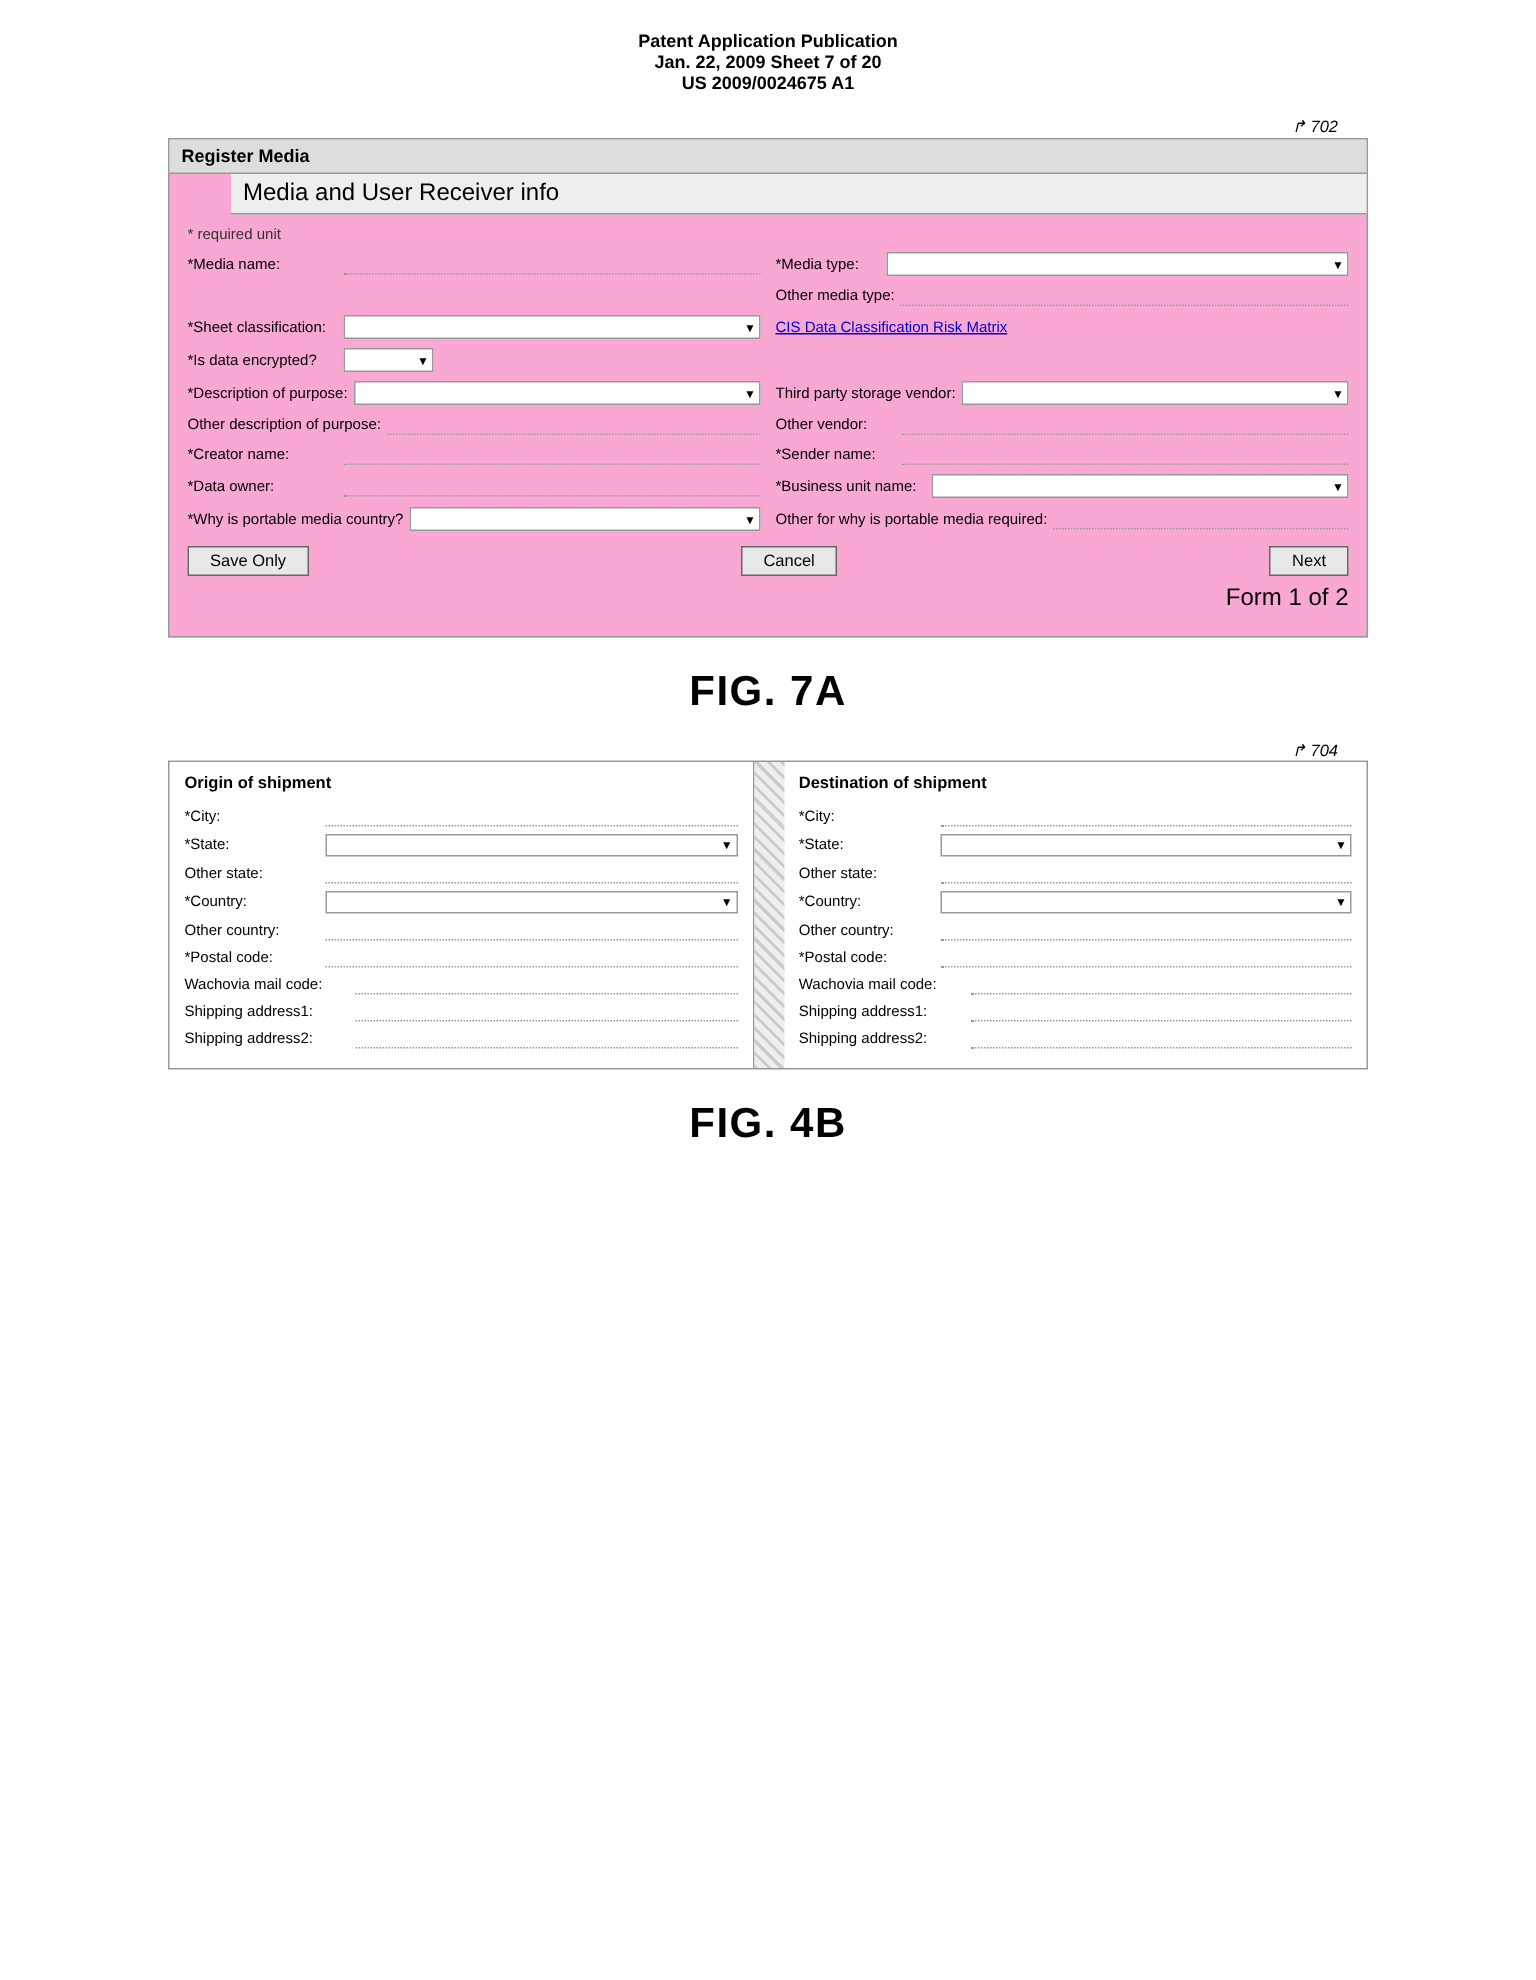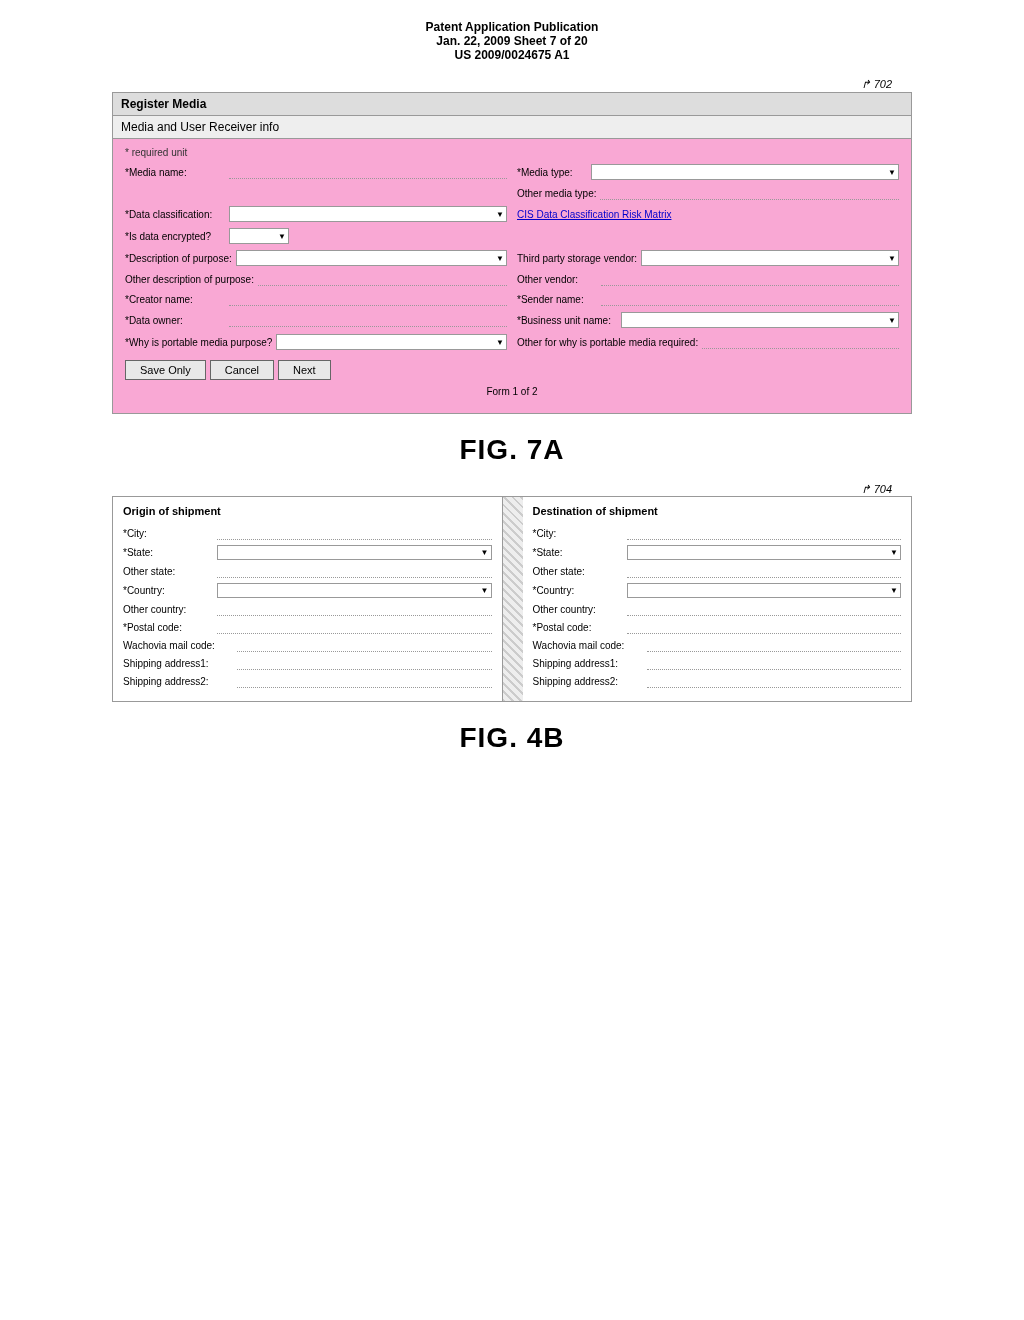--- a/index.html
+++ b/index.html
@@ -44,21 +44,22 @@
       border-bottom: 1px solid #999;
       padding: 4px 8px;
       font-weight: bold;
       font-size: 12px;
     }
 
     .panel-subtitle {
       background: #eee;
       border-bottom: 1px solid #999;
       padding: 4px 8px;
-      font-size: 12px;
+      font-size: 16px;
+      margin-left: 41px;
     }
 
     .panel-body {
       padding: 8px 12px;
     }
 
     .required-note {
       font-size: 10px;
       margin-bottom: 6px;
       color: #333;
@@ -124,37 +125,37 @@
     .link-text {
       font-size: 10px;
       color: #0000cc;
       text-decoration: underline;
       white-space: nowrap;
     }
 
     
     .button-row {
       display: flex;
-      justify-content: flex-start;
+      justify-content: space-between;
       gap: 4px;
       margin-top: 10px;
       margin-bottom: 6px;
     }
 
     .btn {
       border: 1px solid #666;
       background: #e8e8e8;
       padding: 3px 14px;
       font-size: 11px;
       cursor: pointer;
     }
 
     .form-note {
-      text-align: center;
-      font-size: 10px;
+      text-align: right;
+      font-size: 16px;
       margin-bottom: 8px;
     }
 
     
     .fig-caption {
       text-align: center;
       font-size: 28px;
       font-weight: bold;
       margin: 20px 0 30px 0;
       letter-spacing: 1px;
@@ -281,21 +282,21 @@
           <input type="text" class="text-input" style="">
         </div>
         <div class="form-group">
           <span class="field-label narrow">Other media type:</span>
           <input type="text" class="text-input" style="">
         </div>
       </div>
 
       <div class="form-row">
         <div class="form-group">
-          <span class="field-label">*Data classification:</span>
+          <span class="field-label">*Sheet classification:</span>
           <div class="select-input">
             <span></span>
               <span class="select-arrow">▼</span>
           </div>
         </div>
         <div class="form-group">
           <span class="link-text">CIS Data Classification Risk Matrix</span>
         </div>
       </div>
 
@@ -358,21 +359,21 @@
           <span class="field-label" style="min-width:100px;">*Business unit name:</span>
           <div class="select-input">
             <span></span>
               <span class="select-arrow">▼</span>
           </div>
         </div>
       </div>
 
       <div class="form-row">
         <div class="form-group">
-          <span class="field-label wide">*Why is portable media purpose?</span>
+          <span class="field-label wide">*Why is portable media country?</span>
           <div class="select-input">
             <span></span>
               <span class="select-arrow">▼</span>
           </div>
         </div>
         <div class="form-group">
           <span class="field-label wide">Other for why is portable media required:</span>
           <input type="text" class="text-input" style="">
         </div>
       </div>

